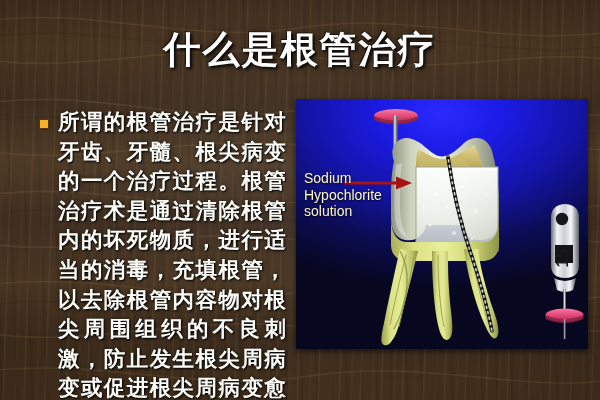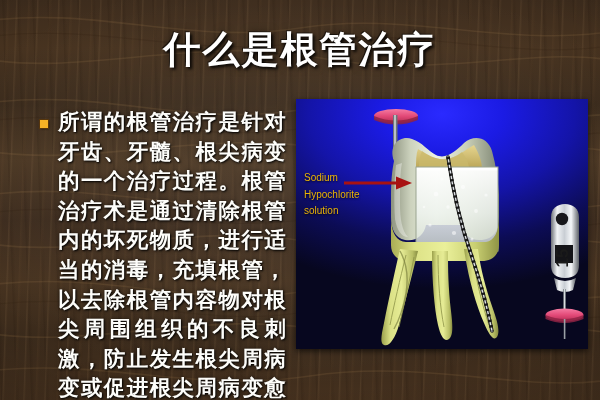--- a/index.html
+++ b/index.html
@@ -106,23 +106,23 @@
     position: absolute; inset: 0;
     background:
       radial-gradient(ellipse 95% 70% at 50% 6%,
         #2a2aff 0%, #1b1be4 22%, #1414a8 48%, #0c0c55 74%, #07071f 100%);
   }
   #panel-svg { position: absolute; inset: 0; display: block; }
 
   .label-sodium {
     position: absolute;
     left: 8px; top: 71px;
-    color: #eab308;
+    color: #fef9c3;
     font-family: "Liberation Sans", "DejaVu Sans", sans-serif;
-    font-size: 10px;
+    font-size: 14px;
     line-height: 16.5px;
     font-weight: 400;
     white-space: pre-line;
     text-shadow: 0 1px 2px rgba(0,0,0,.8);
   }
 
   .file-number {
     position: absolute;
     left: 258px; top: 149px;
     color: #1a1a1a;

